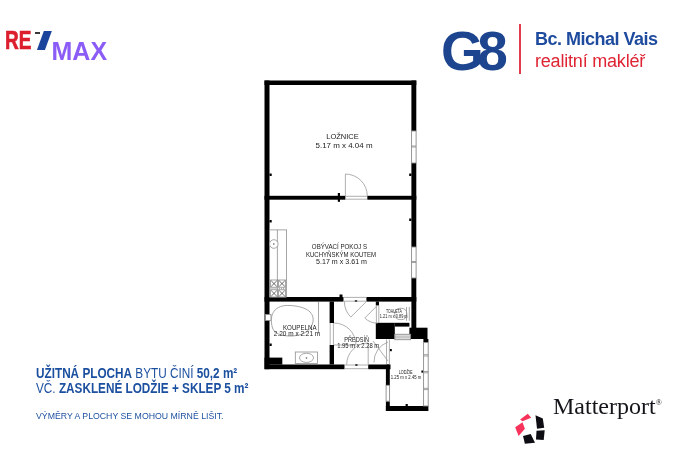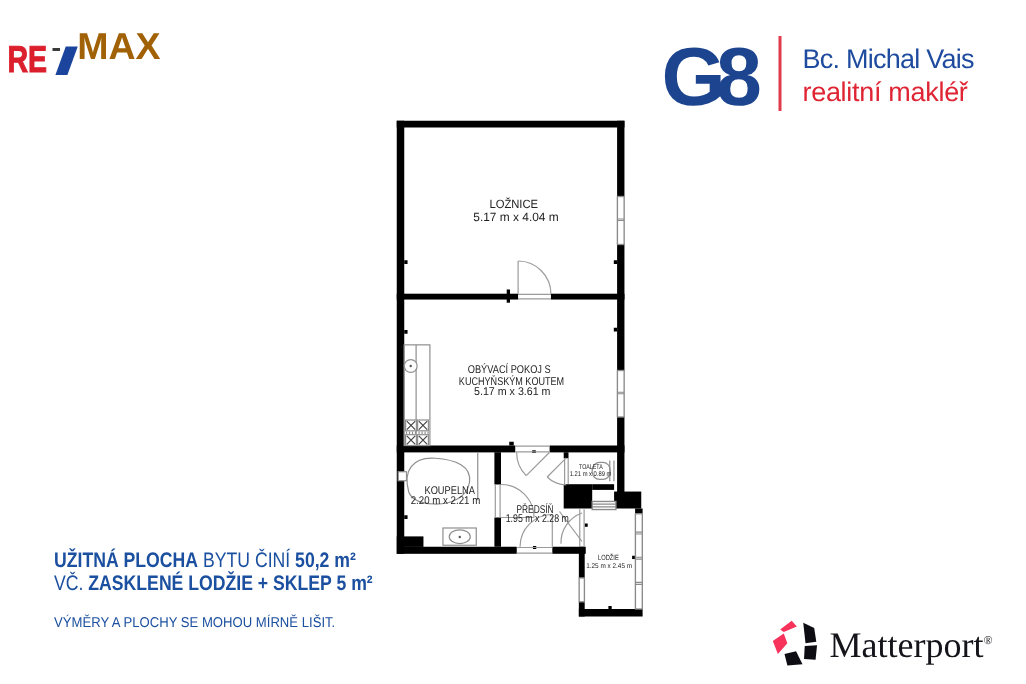--- a/index.html
+++ b/index.html
@@ -4,31 +4,31 @@
 <style>
   html,body{margin:0;padding:0;}
   body{width:684px;height:456px;background:#fff;position:relative;overflow:hidden;
        font-family:"Liberation Sans", sans-serif;}
   .abs{position:absolute;}
 </style>
 </head>
 <body>
 
 <div class="abs" style="left:5px;top:27.9px;font-size:25px;font-weight:bold;color:#dc1f2d;line-height:1;transform:scaleX(0.76);transform-origin:left top;-webkit-text-stroke:0.7px #dc1f2d;">RE</div>
-<div class="abs" style="left:51.5px;top:19px;font-size:25px;font-weight:bold;color:#a16207;line-height:1;">MAX</div>
+<div class="abs" style="left:51.5px;top:39px;font-size:25px;font-weight:bold;color:#8b5cf6;line-height:1;">MAX</div>
 
 <div class="abs" style="left:36.5px;top:30.9px;width:7.5px;height:18.8px;background:#1b449c;transform:skewX(-20deg);transform-origin:left bottom;"></div>
 
 <div class="abs" style="left:35px;top:31.8px;width:5.4px;height:2.2px;background:#3a3a3a;"></div>
 
 <div class="abs" style="left:441px;top:23.8px;font-size:55px;font-weight:bold;color:#1d458f;letter-spacing:-6.5px;line-height:1;">G8</div>
 
 <div class="abs" style="left:518.5px;top:24px;width:2px;height:50px;background:#e23b4d;"></div>
 
-<div class="abs" style="left:535px;top:30.2px;font-size:18px;font-weight:normal;color:#1e4b9e;letter-spacing:-0.5px;line-height:1;">Bc. Michal Vais</div>
+<div class="abs" style="left:535px;top:30.2px;font-size:18px;font-weight:bold;color:#1e4b9e;letter-spacing:-0.5px;line-height:1;">Bc. Michal Vais</div>
 
 <div class="abs" style="left:535px;top:52.4px;font-size:18px;font-weight:normal;color:#df2433;letter-spacing:-0.2px;line-height:1;">realitní makléř</div>
 
 <div class="abs" style="left:36px;top:368.2px;font-size:14px;color:#1b4f9f;line-height:0.73;white-space:nowrap;transform:scaleX(0.84);transform-origin:left top;"><b>UŽITNÁ PLOCHA</b> BYTU ČINÍ <b>50,2 m²</b></div>
 
 <div class="abs" style="left:36px;top:382.8px;font-size:14px;color:#1b4f9f;line-height:0.73;white-space:nowrap;transform:scaleX(0.84);transform-origin:left top;">VČ. <b>ZASKLENÉ LODŽIE + SKLEP 5 m²</b></div>
 
 <div class="abs" style="left:36px;top:412.9px;font-size:9.5px;color:#1b4f9f;line-height:0.73;white-space:nowrap;transform:scaleX(0.92);transform-origin:left top;">VÝMĚRY A PLOCHY SE MOHOU MÍRNĚ LIŠIT.</div>
 
 <svg class="abs" style="left:513px;top:412px;" width="36" height="34" viewBox="0 0 36 34">
@@ -37,21 +37,21 @@
 
   <polygon points="2.2,15.3 9.5,10.3 11.9,16.8 5.6,24" fill="#f7335b"></polygon>
 
   <polygon points="22.5,3.2 29.8,6.6 31.2,15.8 24,16.8" fill="#0d0d13"></polygon>
 
   <polygon points="23.5,18.7 31.7,18.2 30.7,27.9 23,27.4" fill="#0d0d13"></polygon>
 
   <polygon points="10,24 17.7,22.1 22,30.8 11.9,31.7" fill="#0d0d13"></polygon>
 </svg>
 
-<div class="abs" style="left:553px;top:419px;font-family:'Liberation Serif',serif;font-size:24px;color:#14141a;line-height:1;letter-spacing:0px;">Matterport<span style="font-size:8px;vertical-align:9px;letter-spacing:0;">®</span></div>
+<div class="abs" style="left:553px;top:394px;font-family:'Liberation Serif',serif;font-size:24px;color:#14141a;line-height:1;letter-spacing:0px;">Matterport<span style="font-size:8px;vertical-align:9px;letter-spacing:0;">®</span></div>
 
 <svg class="abs" style="left:0;top:0;" width="684" height="456" viewBox="0 0 684 456">
   <g fill="#000" stroke="none">
 
     <rect x="264.5" y="80.5" width="151.8" height="4.5"></rect>
 
     <rect x="264.5" y="80.5" width="5" height="288.7"></rect>
 
     <rect x="411.4" y="80.5" width="4.9" height="50.5"></rect>
 

